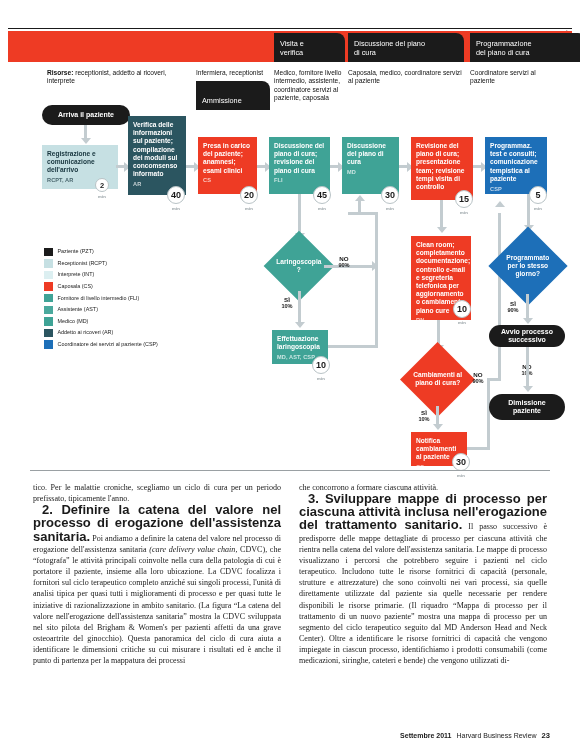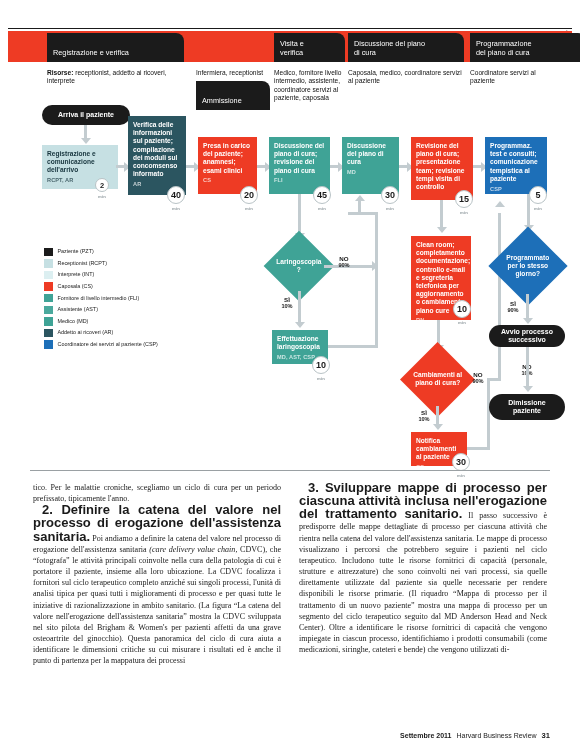--- a/index.html
+++ b/index.html
@@ -138,23 +138,20 @@
 </head>
 <body>
 
 <div id="page">
 
   <div class="runhead">COME RISOLVERE LA CRISI DEI COSTI NELLA SANITÀ</div>
   <div class="runrule"></div>
 
   <div class="redband"></div>
 
-  <div class="phase" style="left:47px; width:137px;">
-    <span style="margin-top:11px">Registrazione e verifica</span>
-  </div>
   <div class="phase" style="left:196px; width:74px;margin-top:48px;">
     <span style="margin-top:11px">Ammissione</span>
   </div>
   <div class="phase two-line" style="left:348px; width:116px;">
     <span>Discussione del piano</span>
     <span>di cura</span>
   </div>
   <div class="phase two-line" style="left:274px; width:71px;">
     <span>Visita e</span>
     <span>verifica</span>
@@ -416,22 +413,23 @@
       </div>
     </div>
 
   <div class="rule-bottom"></div>
 
   <div class="col left" id="col-left">
       <p>tico. Per le malattie croniche, scegliamo un ciclo di cura per un periodo prefissato, tipicamente l'anno.</p>
       <p style="text-indent: 9px;"><b>2. Definire la catena del valore nel processo di erogazione dell'assistenza sanitaria.</b> Poi andiamo a definire la catena del valore nel processo di erogazione dell'assistenza sanitaria <i>(care delivery value chain</i>, CDVC), che “fotografa” le attività principali coinvolte nella cura della patologia di cui è portatore il paziente, insieme alla loro ubicazione. La CDVC focalizza i fornitori sul ciclo terapeutico completo anziché sui singoli processi, l'unità di analisi tipica per quasi tutti i miglioramenti di processo e per quasi tutte le iniziative di razionalizzazione in ambito sanitario. (La figura “La catena del valore nell'erogazione dell'assistenza sanitaria” mostra la CDVC sviluppata nel sito pilota del Brigham &amp; Women's per pazienti affetti da una grave osteoartrite del ginocchio). Questa panoramica del ciclo di cura aiuta a identificare le dimensioni critiche su cui misurare i risultati ed è anche il punto di partenza per la mappatura dei processi</p>
     </div>
   <div class="col right" id="col-right">
+      <p>che concorrono a formare ciascuna attività.</p>
       <p style="text-indent: 9px;"><b>3. Sviluppare mappe di processo per ciascuna attività inclusa nell'erogazione del trattamento sanitario.</b> Il passo successivo è predisporre delle mappe dettagliate di processo per ciascuna attività che rientra nella catena del valore dell'assistenza sanitaria. Le mappe di processo visualizzano i percorsi che potrebbero seguire i pazienti nel ciclo terapeutico. Includono tutte le risorse fornitrici di capacità (personale, strutture e attrezzature) che sono coinvolti nei vari processi, sia quelle direttamente utilizzate dal paziente sia quelle necessarie per rendere disponibili le risorse primarie. (Il riquadro “Mappa di processo per il trattamento di un nuovo paziente” mostra una mappa di processo per un segmento del ciclo terapeutico seguito dal MD Anderson Head and Neck Center). Oltre a identificare le risorse fornitrici di capacità che vengono impiegate in ciascun processo, identifichiamo i prodotti consumabili (come medicazioni, siringhe, cateteri e bende) che vengono utilizzati di-</p>
     </div>
 
   <div class="folio">
     <b>Settembre 2011</b>
     <span style="margin-left:3px">Harvard Business Review</span>
-    <span class="pg">31</span>
+    <span class="pg">23</span>
   </div>
 
 </div>
 
 </body></html>

